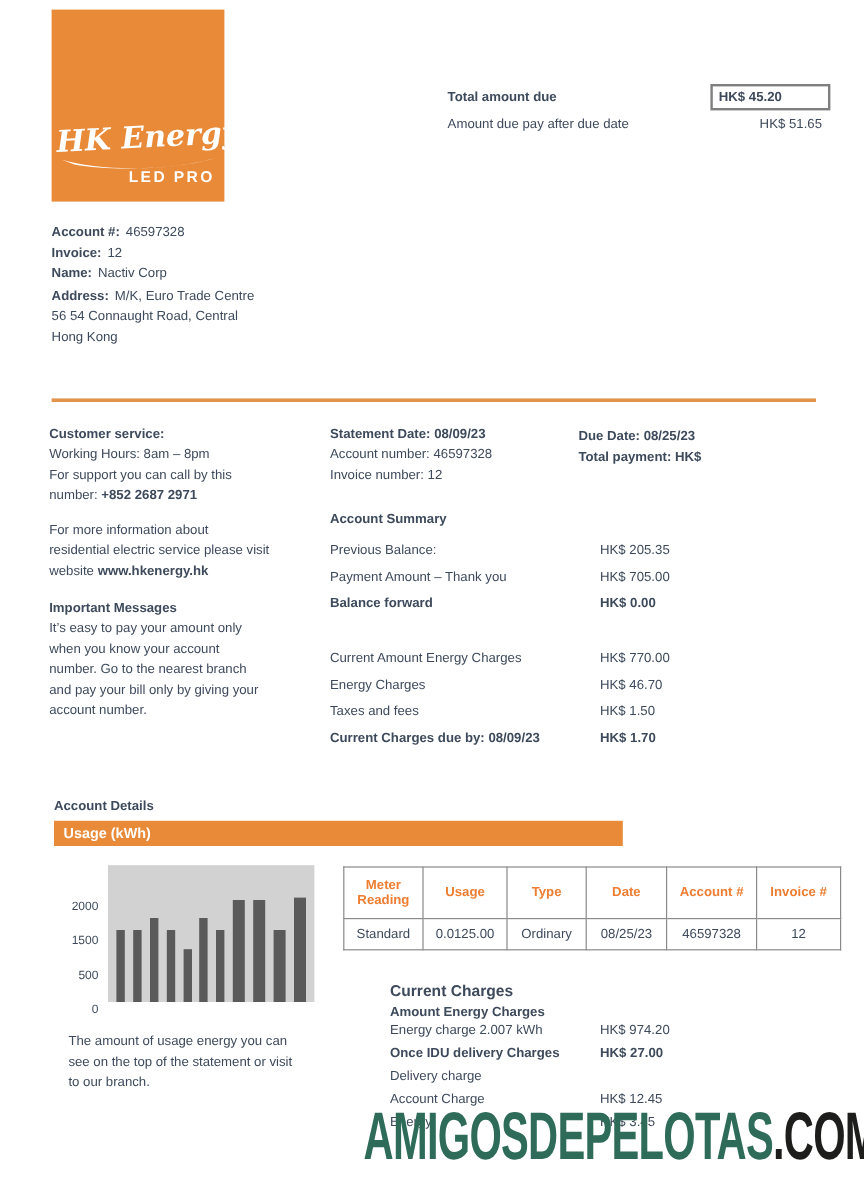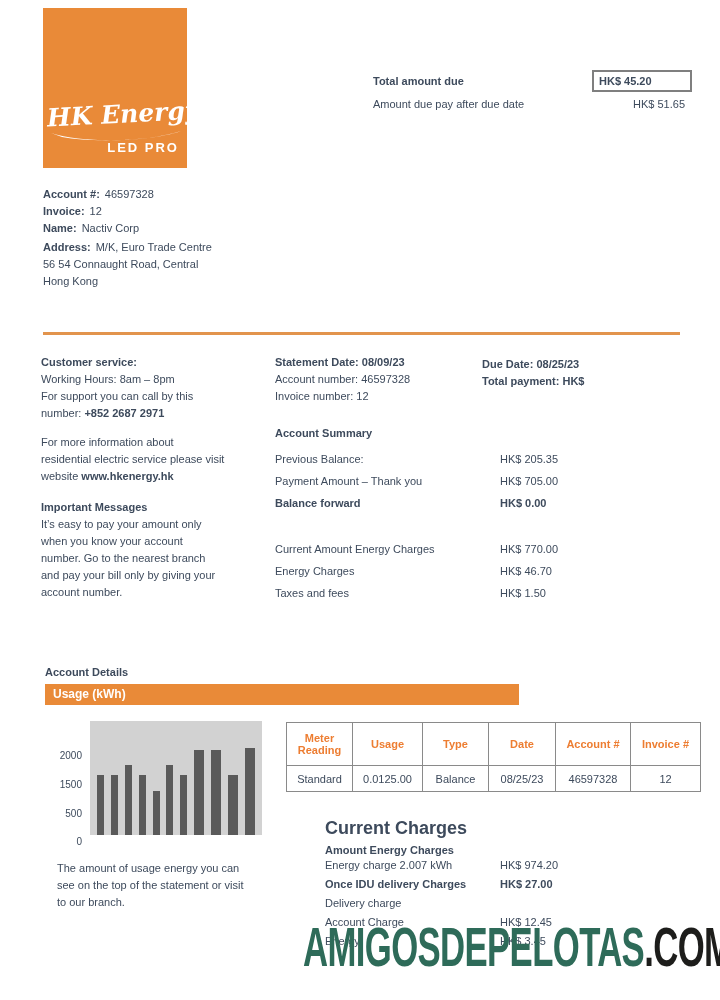--- a/index.html
+++ b/index.html
@@ -60,21 +60,21 @@
   .chart-plot .bar { background:#5A5A5A; }
 
   
   .mtable { position:absolute; left:286px; top:722px; border-collapse:collapse; font-size:11px; color:#3D4A5C; }
   .mtable th, .mtable td { border:1px solid #8a8a8a; text-align:center; padding:0 4px; }
   .mtable th { color:#ED7D31; font-weight:bold; height:42px; }
   .mtable td { height:25px; }
 
   
   .cc { position:absolute; left:325px; top:818px; width:290px; }
-  .cc-title { font-weight:bold; font-size:18px; }
+  .cc-title { font-weight:bold; font-size:13px; }
   .cc-sub { font-weight:bold; margin-top:5px; }
   .ccrow { position:relative; height:19px; line-height:19px; }
   .ccrow:first-of-type { margin-top:2px; }
   .ccval { position:absolute; left:175px; top:0; }
 
   .note { position:absolute; left:57px; top:860px; width:196px; line-height:17px; }
 
   
   .watermark { position:absolute; left:303px; top:919px; font-weight:bold; font-size:56px;
     line-height:1; letter-spacing:-1px; white-space:nowrap; transform:scaleX(0.62);
@@ -134,20 +134,21 @@
     <div>Invoice number: 12</div>
     <div class="b summary-h">Account Summary</div>
     <div class="srows">
       <div class="srow"><span>Previous Balance:</span><span class="val">HK$ 205.35</span></div>
       <div class="srow"><span>Payment Amount – Thank you</span><span class="val">HK$ 705.00</span></div>
       <div class="srow b"><span>Balance forward</span><span class="val">HK$ 0.00</span></div>
       <div class="sgap"></div>
       <div class="srow"><span>Current Amount Energy Charges</span><span class="val">HK$ 770.00</span></div>
       <div class="srow"><span>Energy Charges</span><span class="val">HK$ 46.70</span></div>
       <div class="srow"><span>Taxes and fees</span><span class="val">HK$ 1.50</span></div>
+      <div class="srow b"><span>Current Charges due by: 08/09/23</span><span class="val">HK$ 1.70</span></div>
     </div>
   </div>
 
   <div class="col-right">
     <div class="b">Due Date: 08/25/23</div>
     <div class="b">Total payment: HK$</div>
   </div>
 
   <div class="details-h">Account Details</div>
   <div class="usage-bar">Usage (kWh)</div>
@@ -184,21 +185,21 @@
       <th>Meter Reading</th>
       <th>Usage</th>
       <th>Type</th>
       <th>Date</th>
       <th>Account #</th>
       <th>Invoice #</th>
     </tr>
     <tr>
       <td>Standard</td>
       <td>0.0125.00</td>
-      <td>Balance</td>
+      <td>Ordinary</td>
       <td>08/25/23</td>
       <td>46597328</td>
       <td>12</td>
     </tr>
   </tbody>
     </table>
 
   <div class="cc">
     <div class="cc-title">Current Charges</div>
     <div class="cc-sub">Amount Energy Charges</div>

